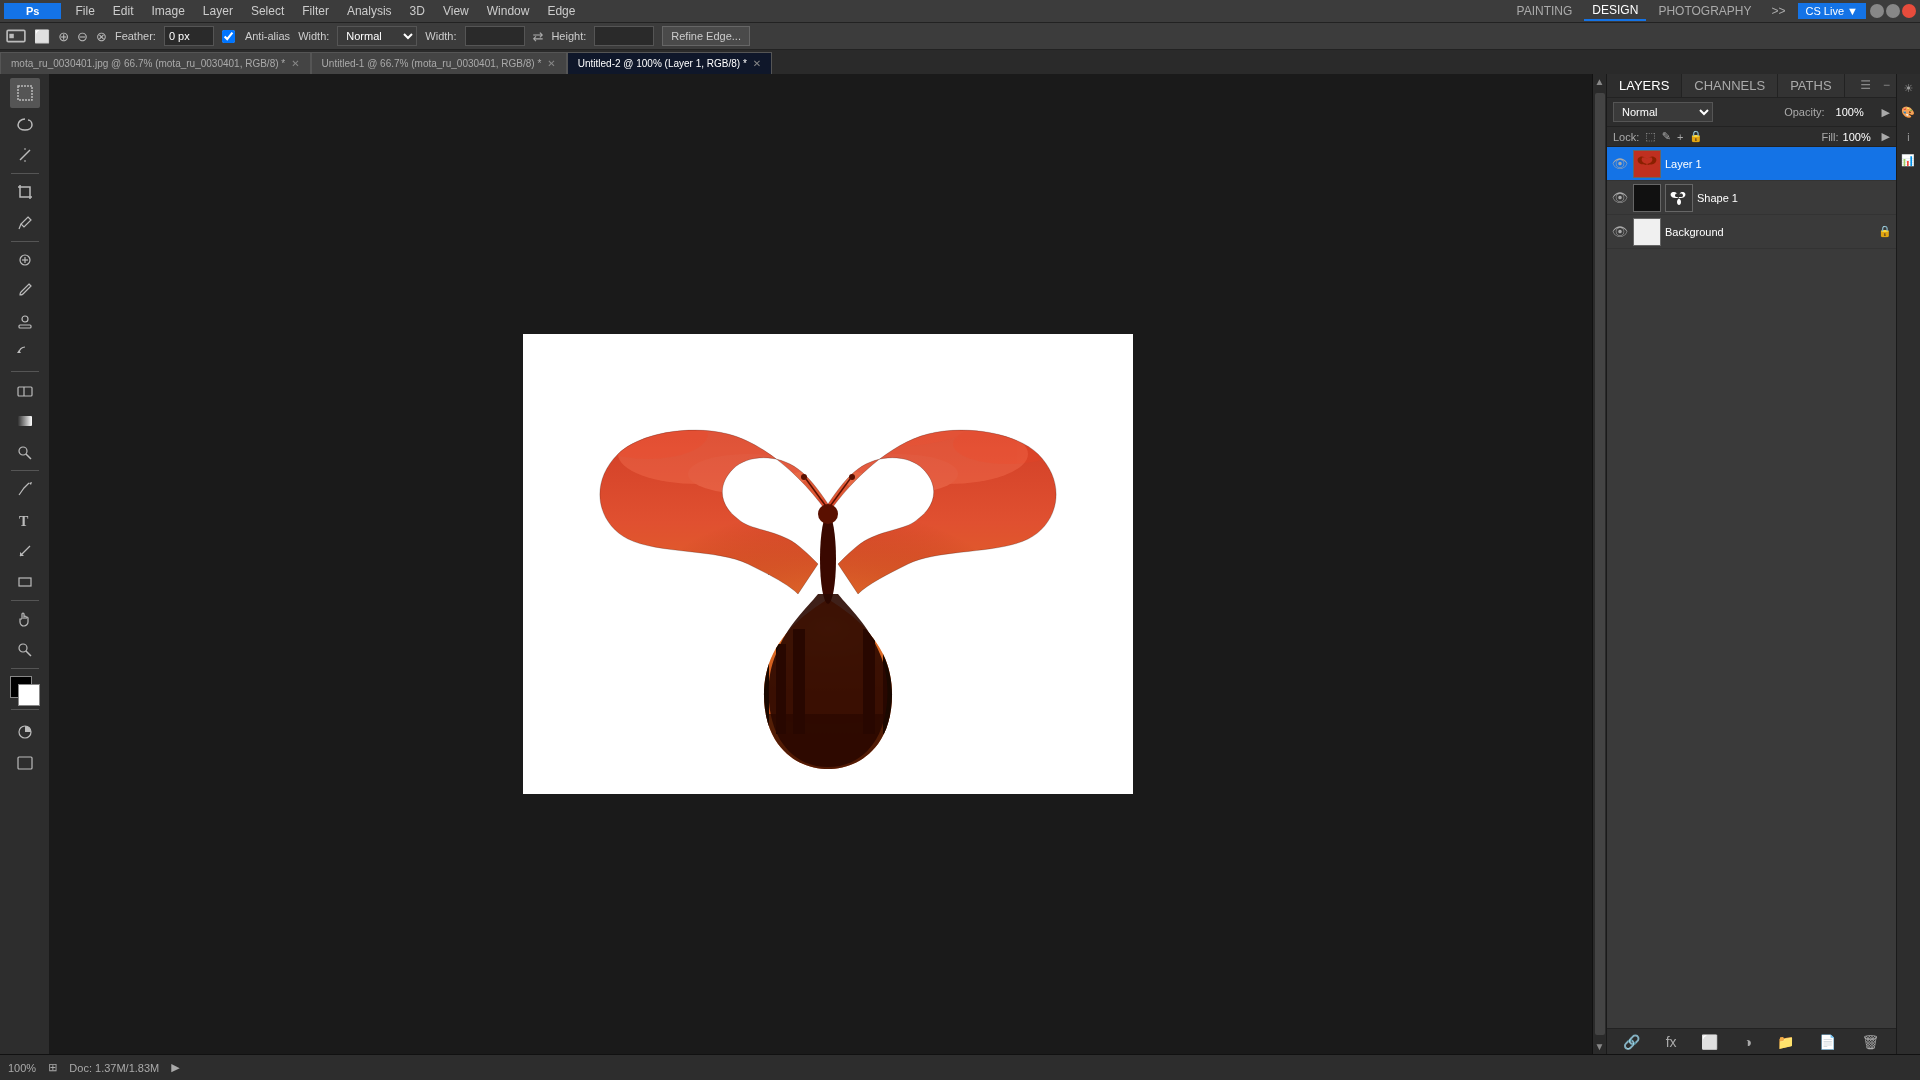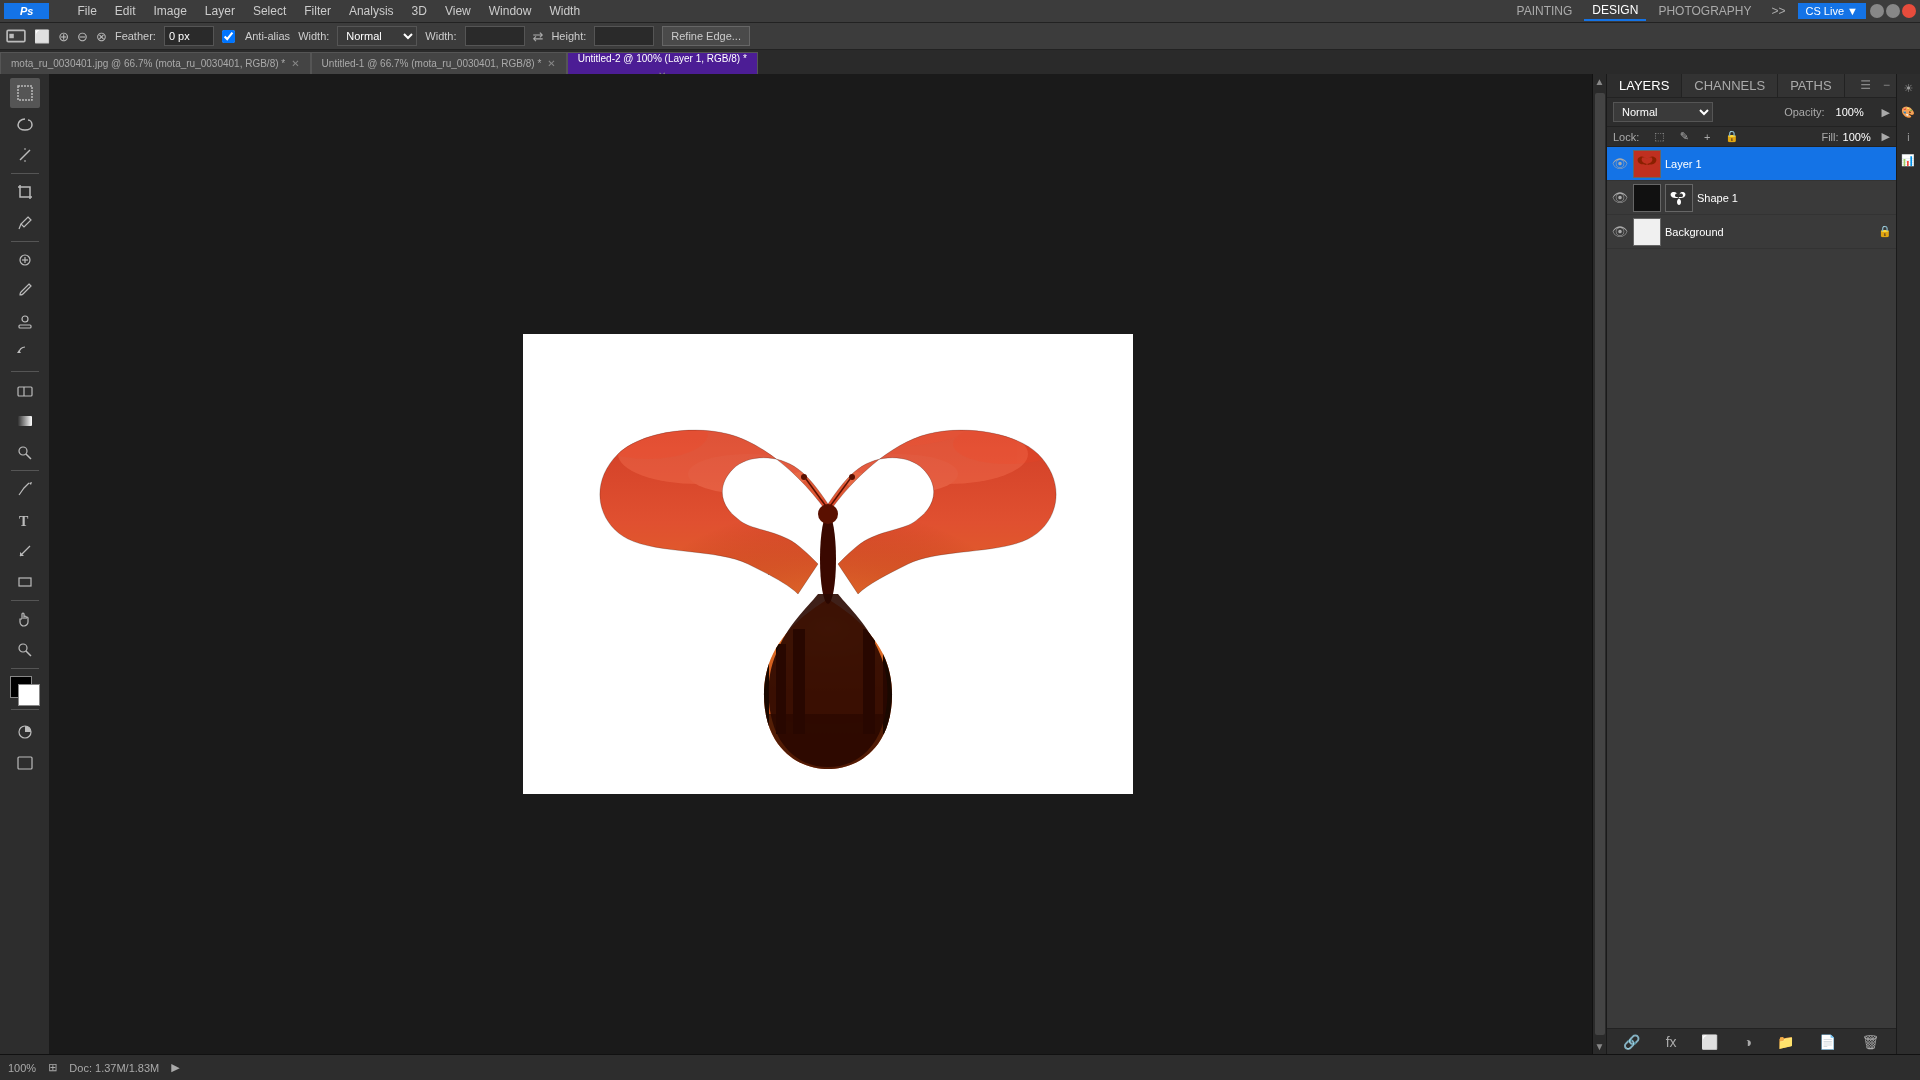--- a/index.html
+++ b/index.html
@@ -12,23 +12,22 @@
       display: flex;
       align-items: center;
       padding: 0 4px;
       gap: 2px;
     }
     #menu-bar .ps-logo {
       background: #1473e6;
       color: white;
       font-weight: bold;
       font-size: 11px;
-      padding: 2px 16px;
-      margin-right: 18px;
-      font-style: italic;
+      padding: 2px 22px;
+      margin-right: 4px;
     }
     #menu-bar .menu-item {
       color: #ccc;
       font-size: 12px;
       padding: 2px 8px;
       cursor: pointer;
     }
     .workspace-btn {
       color: #aaa;
       padding: 2px 8px;
@@ -113,21 +112,21 @@
       border-bottom: none;
       padding: 0 10px;
       display: flex;
       align-items: center;
       font-size: 11px;
       color: #aaa;
       cursor: pointer;
       gap: 6px;
       min-width: 120px;
     }
-    .doc-tab.active { background: #4c1d95; color: #fff; flex-direction: column; }
+    .doc-tab.active { background: #0f172a; color: #fff; }
     .doc-tab .close-x { color: #888; font-size: 10px; cursor: pointer; }
 
     
     #main-layout {
       display: flex;
       height: calc(1080px - 22px - 28px - 24px - 26px);
     }
 
     
     #left-toolbar {
@@ -247,21 +246,21 @@
     .opacity-label { color: #aaa; font-size: 11px; }
     .opacity-val { color: #fff; font-size: 11px; width: 35px; }
     .fill-row {
       display: flex;
       align-items: center;
       gap: 4px;
     }
     #layers-lock-row {
       display: flex;
       align-items: center;
-      gap: 15px;
+      gap: 6px;
       padding: 3px 6px;
       border-bottom: 1px solid #222;
       background: #2d2d2d;
     }
     .lock-label { color: #aaa; font-size: 11px; }
     .lock-icon { color: #aaa; font-size: 11px; cursor: pointer; }
 
     
     #layers-list {
       flex: 1;
@@ -333,21 +332,21 @@
   <div class="menu-item">File</div>
   <div class="menu-item">Edit</div>
   <div class="menu-item">Image</div>
   <div class="menu-item">Layer</div>
   <div class="menu-item">Select</div>
   <div class="menu-item">Filter</div>
   <div class="menu-item">Analysis</div>
   <div class="menu-item">3D</div>
   <div class="menu-item">View</div>
   <div class="menu-item">Window</div>
-  <div class="menu-item">Width</div>
+  <div class="menu-item">Edge</div>
   <div class="top-right-controls">
     <div class="workspace-btn">PAINTING</div>
     <div class="workspace-btn active">DESIGN</div>
     <div class="workspace-btn">PHOTOGRAPHY</div>
     <div class="workspace-btn">&gt;&gt;</div>
     <div class="cs-live">CS Live ▼</div>
     <div class="win-controls">
       <div class="win-ctrl minimize">—</div>
       <div class="win-ctrl maximize">□</div>
       <div class="win-ctrl close">✕</div>

